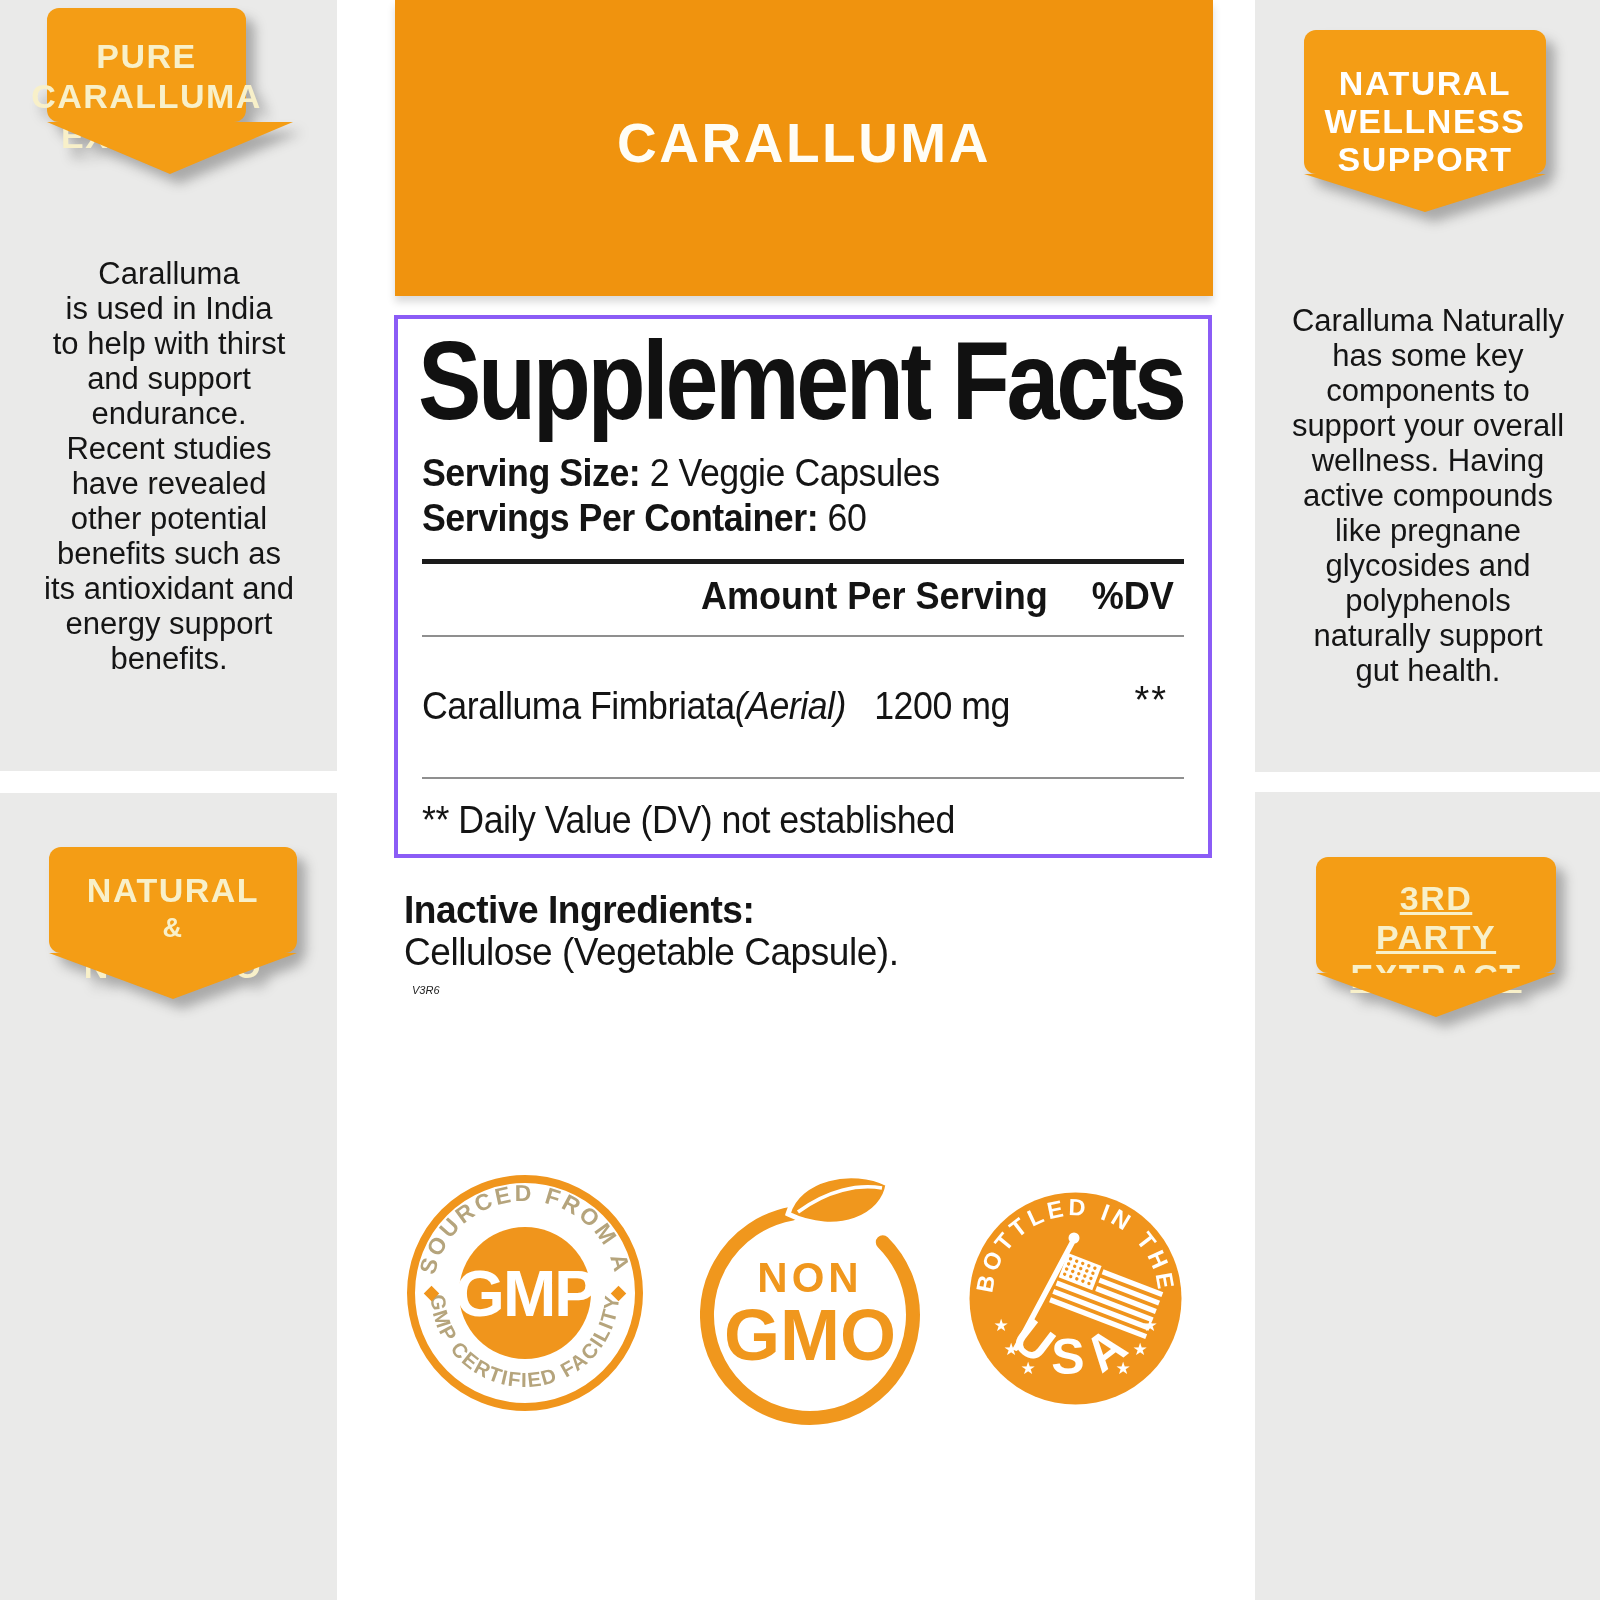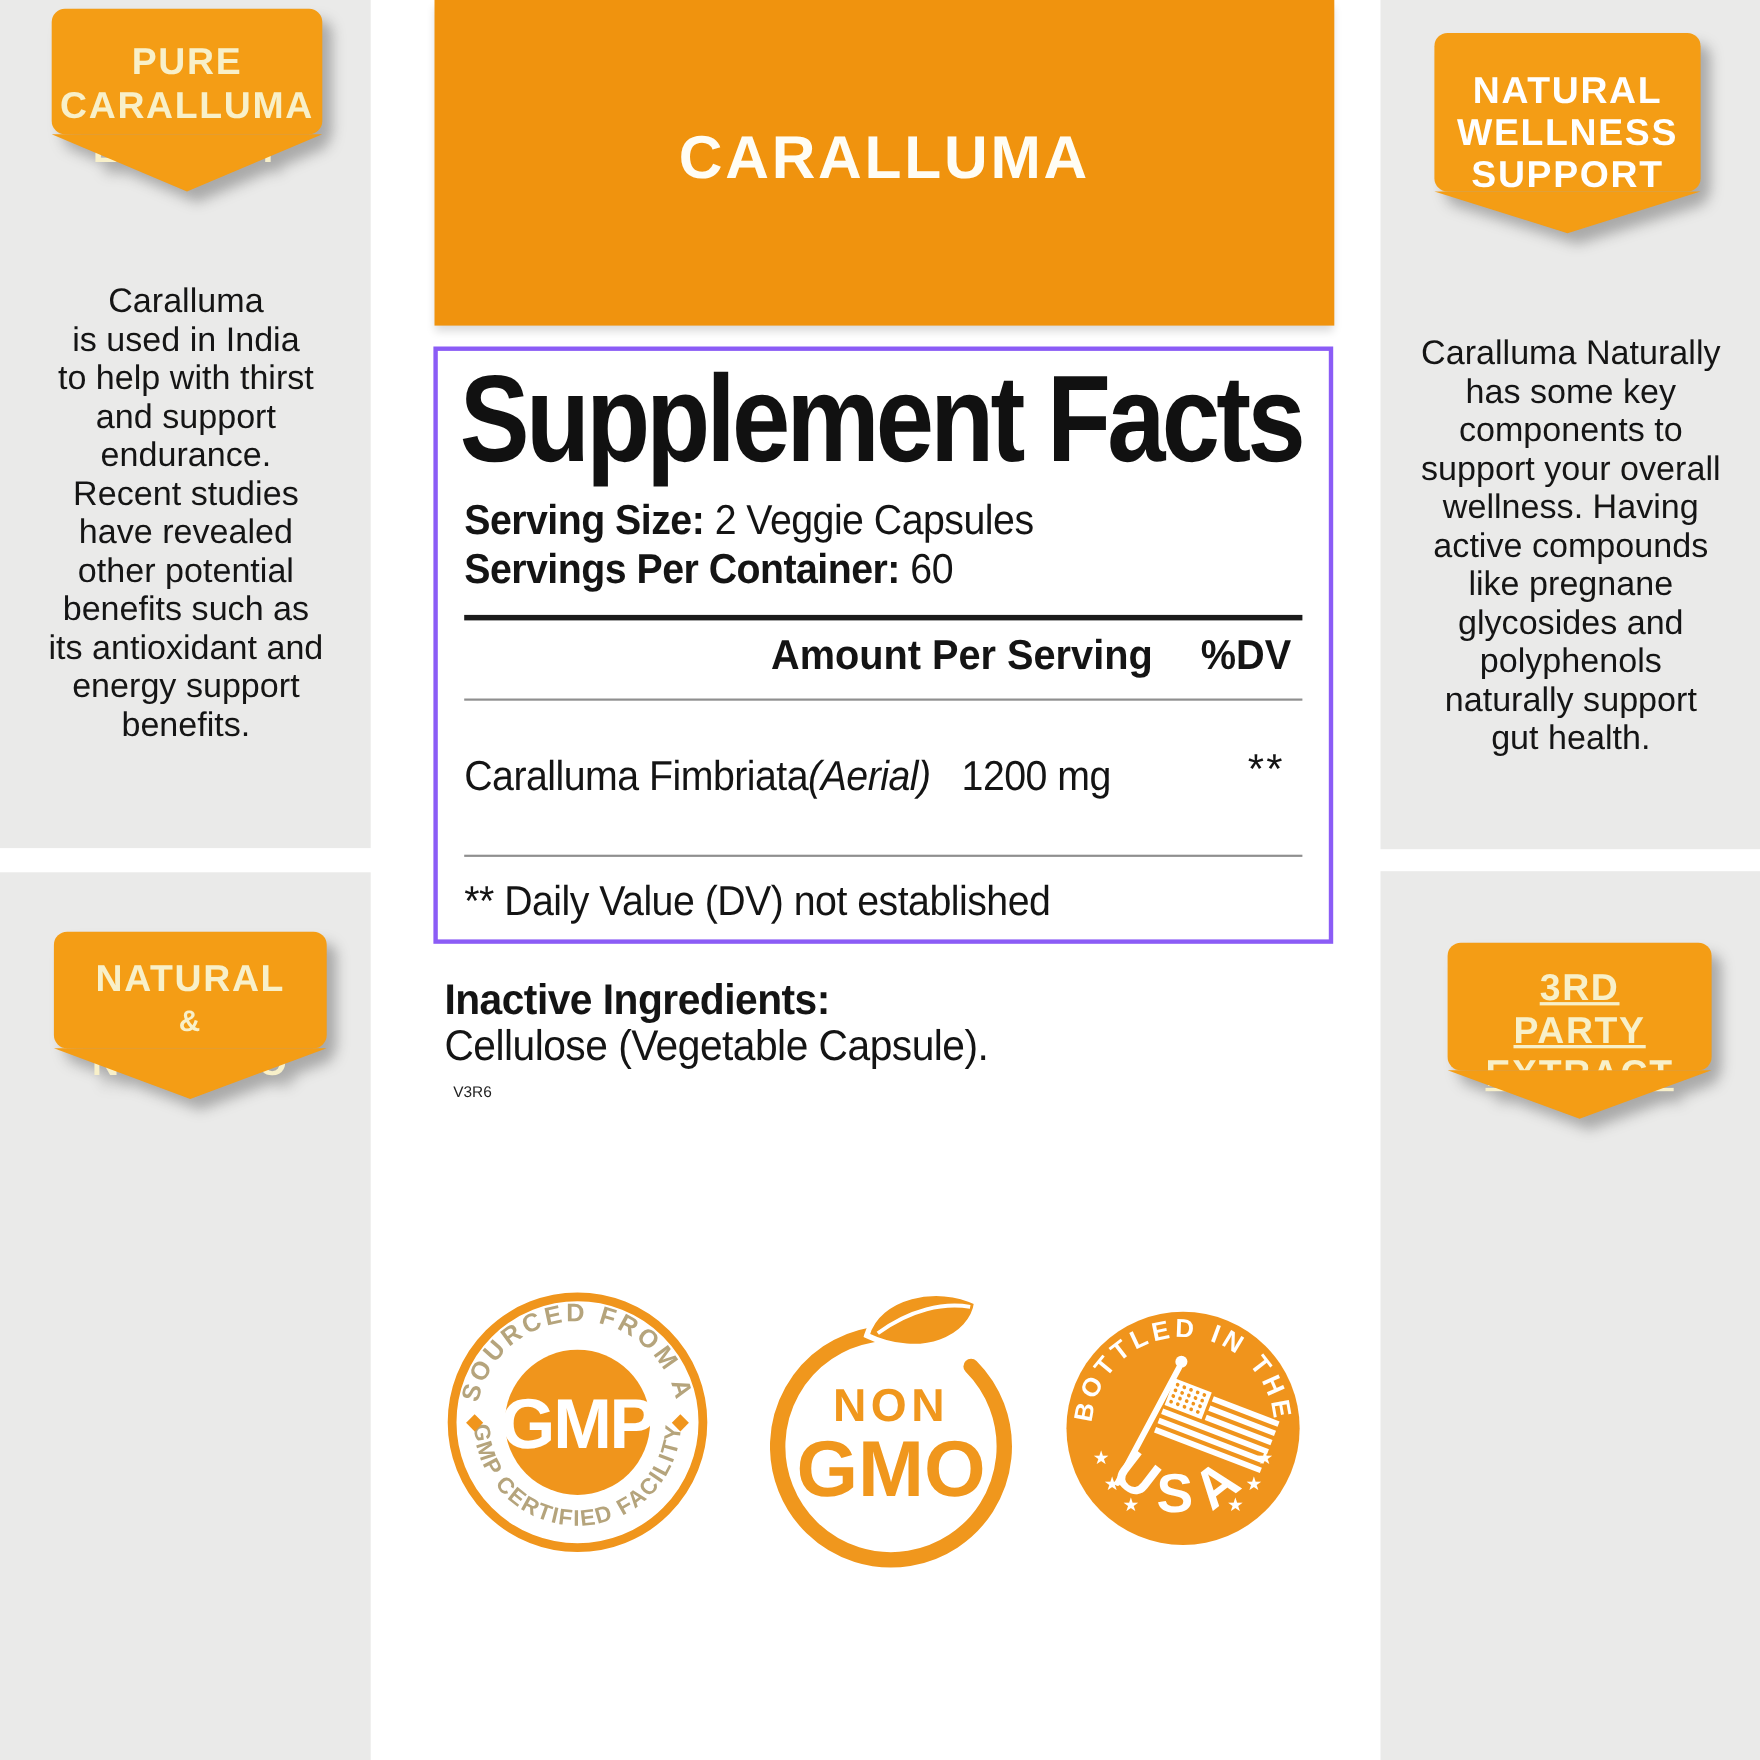--- a/index.html
+++ b/index.html
@@ -17,21 +17,21 @@
   
   .ribbon{position:absolute;background:#F49D15;border-radius:12px;
           filter:drop-shadow(9px 10px 6px rgba(90,90,90,0.45));}
   .ribbon::after{content:"";position:absolute;left:0;top:100%;width:0;height:0;
           border-style:solid;
           border-width:var(--tri) calc(var(--w)/2) 0 calc(var(--w)/2);
           border-color:#F49D15 transparent transparent transparent;}
   .ribbon-label{position:absolute;left:0;right:0;top:0;display:flex;flex-direction:column;align-items:center;}
   .rl{display:block;text-align:center;font-weight:700;color:#F8F0C9;font-size:34px;line-height:40px;letter-spacing:1.5px;}
   .rl.small{font-size:27px;}
-  #ribbonTL{left:47px;top:8px;width:246px;height:114px;--w:246px;--tri:52px;}
+  #ribbonTL{left:47px;top:8px;width:199px;height:114px;--w:246px;--tri:52px;}
   #ribbonTL .ribbon-label{padding-top:28px;}
   #ribbonTR{left:1304px;top:30px;width:242px;height:144px;--w:242px;--tri:38px;}
   #ribbonTR .ribbon-label{padding-top:34px;}
   #ribbonTR .rl{color:#ffffff;line-height:38px;}
   #ribbonBL{left:49px;top:847px;width:248px;height:106px;--w:248px;--tri:46px;}
   #ribbonBL .ribbon-label{padding-top:24px;}
   #ribbonBL .rl{line-height:38px;}
   #ribbonBR{left:1316px;top:857px;width:240px;height:116px;--w:240px;--tri:44px;}
   #ribbonBR .ribbon-label{padding-top:22px;}
   #ribbonBR .rl{line-height:39px;text-decoration:underline;}
@@ -70,21 +70,21 @@
   #ingredientDV{right:40px;top:360px;font-size:38px;letter-spacing:2px;}
   #ruleThin2{left:24px;top:458px;width:762px;height:2px;background:#8f8f8f;}
   #footnote{left:24px;top:480px;font-size:38px;letter-spacing:-0.5px;
             transform:scaleX(0.94);transform-origin:left top;white-space:nowrap;}
 
   
   #inactiveLabel{left:404px;top:888px;font-size:39px;font-weight:700;letter-spacing:-0.5px;
                  transform:scaleX(0.95);transform-origin:left top;white-space:nowrap;}
   #inactiveValue{left:404px;top:930px;font-size:39px;letter-spacing:-0.5px;
                  transform:scaleX(0.95);transform-origin:left top;white-space:nowrap;}
-  #versionCode{left:412px;top:984px;font-size:14px;color:#222;}
+  #versionCode{left:412px;top:984px;font-size:11px;color:#222;font-style:italic;}
 
   
   #sealGMP{left:404px;top:1172px;}
   #sealNonGMO{left:700px;top:1168px;}
   #sealUSA{left:968px;top:1191px;}
   svg text{font-family:"Liberation Sans", sans-serif;}
 </style>
 </head>
 <body>
 

